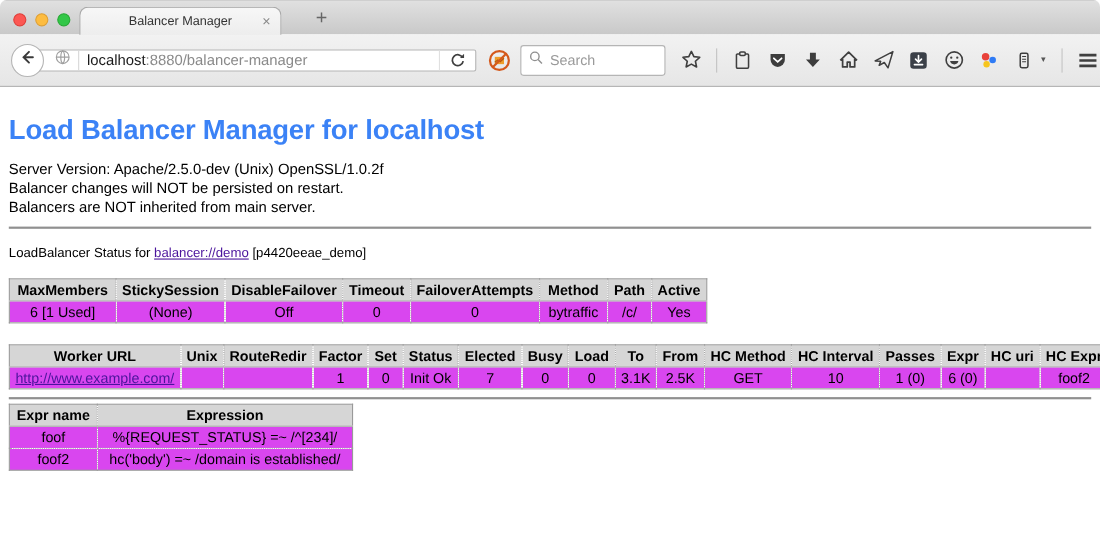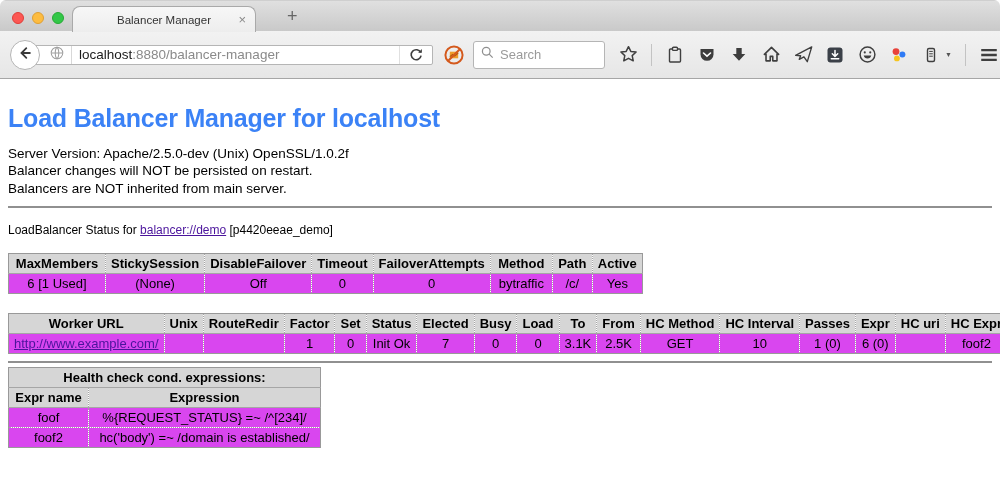--- a/index.html
+++ b/index.html
@@ -331,23 +331,20 @@
       </table>
 
     <hr class="rule" style="margin-top:7px;">
 
     <table class="t tbl-health">
       <colgroup>
           <col style="width:80px">
           <col style="width:232px">
         </colgroup>
       <tbody>
-          <tr>
-        <th colspan="2">Health check cond. expressions:</th>
-      </tr>
       <tr>
         <th>Expr name</th>
         <th>Expression</th>
       </tr>
       <tr>
         <td>foof</td>
         <td class="cell-left">%{REQUEST_STATUS} =~ /^[234]/</td>
       </tr>
       <tr>
         <td>foof2</td>

